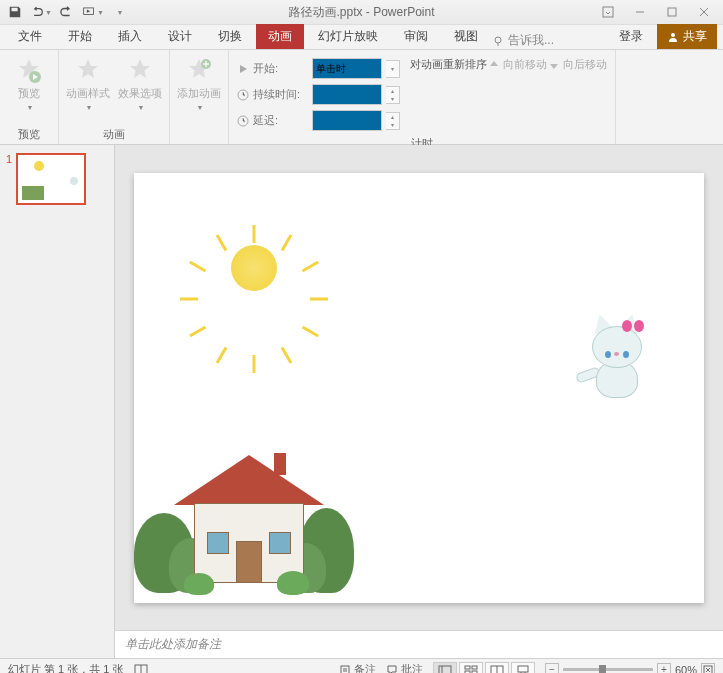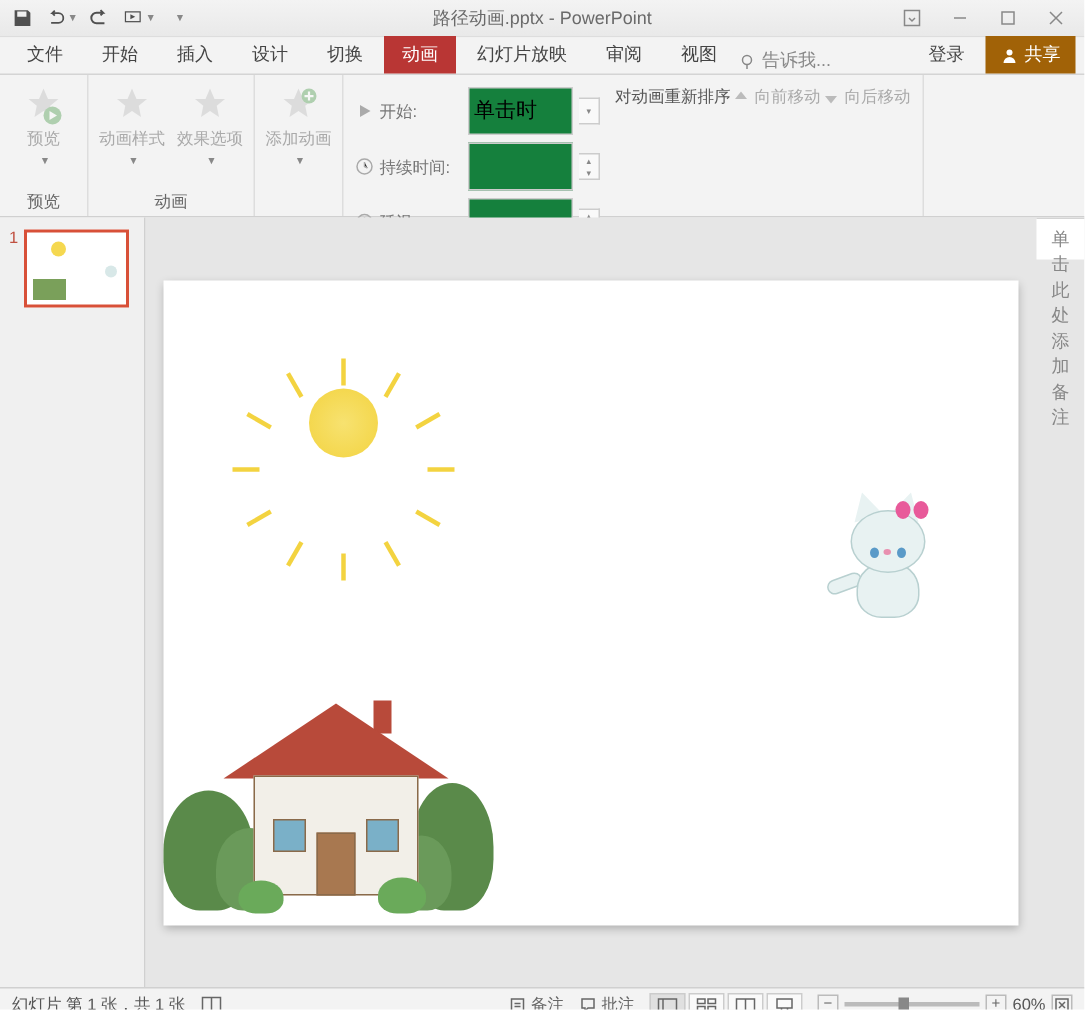--- a/index.html
+++ b/index.html
@@ -30,36 +30,36 @@
 .bigbtn .ic { width: 28px; height: 28px; display: flex; align-items: center; justify-content: center; }
 .bigbtn .lbl { font-size: 11px; text-align: center; color: #555; line-height: 1.2; }
 .bigbtn.disabled .lbl, .bigbtn.disabled .ic { color: #aaa; }
 .bigbtn.disabled svg { opacity: .4; }
 .smallrow { display: flex; flex-direction: column; gap: 2px; padding: 2px; }
 .smallbtn { display: flex; align-items: center; gap: 4px; font-size: 11px; padding: 2px 4px; color: #555; }
 .smallbtn.disabled { color: #aaa; }
 .smallbtn.disabled svg { opacity: .4; }
 .timingrow { display: flex; align-items: center; gap: 4px; font-size: 11px; padding: 1px 2px; color: #777; }
 .timingrow .tl { width: 55px; }
-.timingrow input { width: 70px; height: 32px; border: 1px solid #ccc; font-size: 14px; padding: 0 3px; background: #15803d; }
+.timingrow input { width: 70px; height: 21px; border: 1px solid #ccc; font-size: 10px; padding: 0 3px; background: #0369a1; }
 .timingrow .spin { width: 14px; height: 18px; border: 1px solid #ccc; border-left: none; background: #f9f9f9; display: flex; flex-direction: column; }
 .timingrow .spin div { flex: 1; display: flex; align-items: center; justify-content: center; font-size: 6px; color: #888; }
 .reorder { display: flex; flex-direction: row; gap: 2px; padding: 2px 4px; }
 .reorder .hdr { font-size: 11px; color: #555; }
 .reorder .rbtn { display: flex; align-items: center; gap: 4px; font-size: 11px; color: #aaa; }
 
 .workarea { display: flex; height: 513px; background: #e6e6e6; }
 .thumbrail { width: 115px; background: #f0f0f0; border-right: 1px solid #d0d0d0; padding: 8px 6px; }
 .thumb-wrap { display: flex; gap: 4px; }
 .thumb-num { font-size: 11px; color: #c05040; }
 .thumb { width: 70px; height: 52px; background: #fff; border: 2px solid #d85038; position: relative; }
 .thumb .tsun { position: absolute; left: 16px; top: 6px; width: 10px; height: 10px; background: #f5d850; border-radius: 50%; }
 .thumb .thouse { position: absolute; left: 4px; bottom: 3px; width: 22px; height: 14px; background: #7aa05a; }
 .thumb .tcat { position: absolute; right: 6px; top: 22px; width: 8px; height: 8px; background: #d8e8e8; border-radius: 50%; }
-.editor { flex: 1; display: flex; flex-direction: row; }
+.editor { flex: 1; display: flex; flex-direction: column; font-style: italic; }
 .canvas-wrap { flex: 1; display: flex; align-items: center; justify-content: center; background: #e6e6e6; padding: 12px; }
 .slide { width: 570px; height: 430px; background: #fff; box-shadow: 0 2px 6px rgba(0,0,0,.25); position: relative; }
 .sun { position: absolute; left: 75px; top: 50px; width: 90px; height: 90px; }
 .sun .core { position: absolute; left: 22px; top: 22px; width: 46px; height: 46px; border-radius: 50%; background: radial-gradient(circle, #f7e270, #f3d340); }
 .sun .ray { position: absolute; left: 50%; top: 50%; width: 3px; height: 18px; background: #f3d340; transform-origin: 50% 40px; }
 .house-scene { position: absolute; left: 0; bottom: 10px; width: 220px; height: 160px; }
 .bush { position: absolute; bottom: 0; border-radius: 50% 50% 40% 40%; background: #5a8a4a; }
 .house { position: absolute; left: 60px; bottom: 10px; width: 110px; height: 80px; background: #f2efe8; border: 1.5px solid #8a6a4a; }
 .roof { position: absolute; left: 40px; bottom: 88px; width: 150px; height: 0; border-left: 75px solid transparent; border-right: 75px solid transparent; border-bottom: 50px solid #b84a3a; }
 .chimney { position: absolute; left: 140px; bottom: 118px; width: 12px; height: 22px; background: #b84a3a; }

